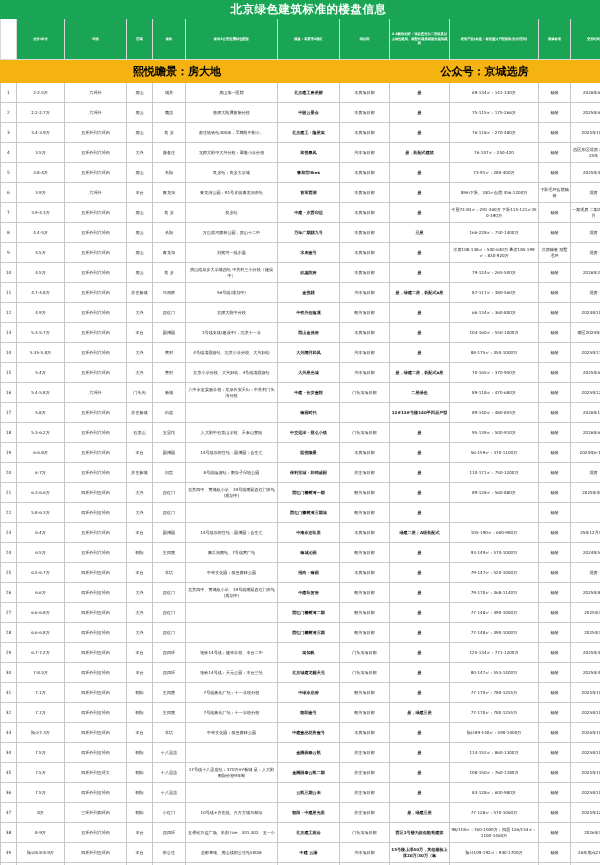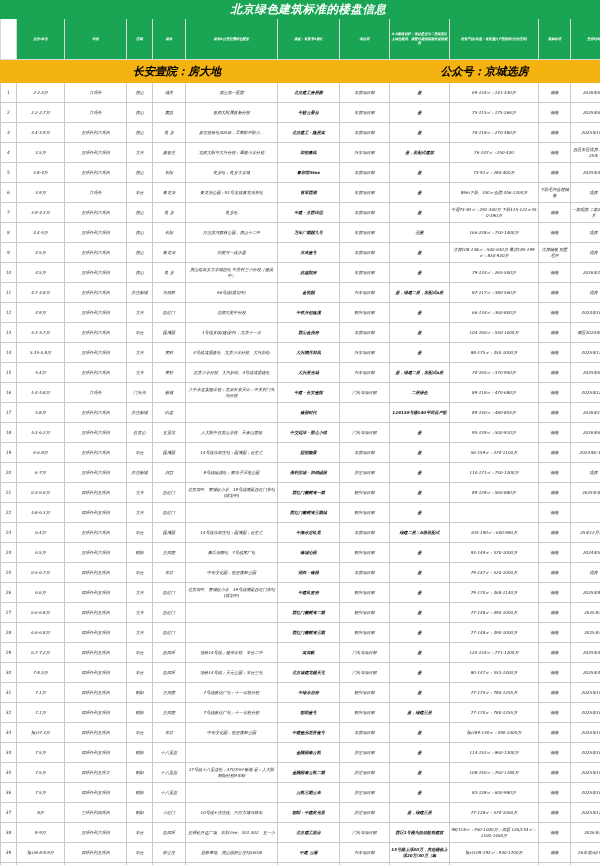--- a/index.html
+++ b/index.html
@@ -1,21 +1,21 @@
 <!DOCTYPE html>
 <html><head>
 <meta charset="utf-8">
 <style>
   html,body{margin:0;padding:0;background:#fff;}
   body{
     font-family:"DejaVu Sans","Liberation Sans",sans-serif;
     width:600px;height:865px;overflow:hidden;
     -webkit-font-smoothing:none;
   }
-  #sheet{width:544px;height:865px;position:relative;background:#0f172a;font-style:italic;}
+  #sheet{width:544px;height:865px;position:relative;background:#0f172a;}
   table{border-collapse:collapse;width:600px;table-layout:fixed;}
   td,th{border:1px solid #c9c9c9;padding:0;vertical-align:middle;text-align:center;}
 
   
   .title-row td{
     background:#1aa554;color:#fff;border:1px solid #1aa554;
     font-size:11.5px;font-weight:bold;letter-spacing:.5px;
     height:17px;line-height:17px;
   }
   
@@ -90,21 +90,21 @@
           <td>楼盘：有置号1楼红</td>
           <td>项目部</td>
           <td>4.8新政利好：项目是否为二星级及以上绿色建筑、装配式建筑或超低能耗建筑</td>
           <td>在售产品(标签：有面整)(户型面积/总价区间)</td>
           <td>装修标准</td>
           <td>交房时间</td>
         </tr>
       <tr class="promo-row">
         <td colspan="12">
           <div class="promo-inner">
-            <div class="promo-a">长安壹院：房大地</div>
+            <div class="promo-a">熙悦瞻景：房大地</div>
             <div class="promo-b">公众号：京城选房</div>
           </div>
         </td>
       </tr>
     <tr class="data-row">
           <td class="idx">1</td>
           <td>2-2.5万</td>
           <td>六环外</td>
           <td>房山</td>
           <td>城关</td>

